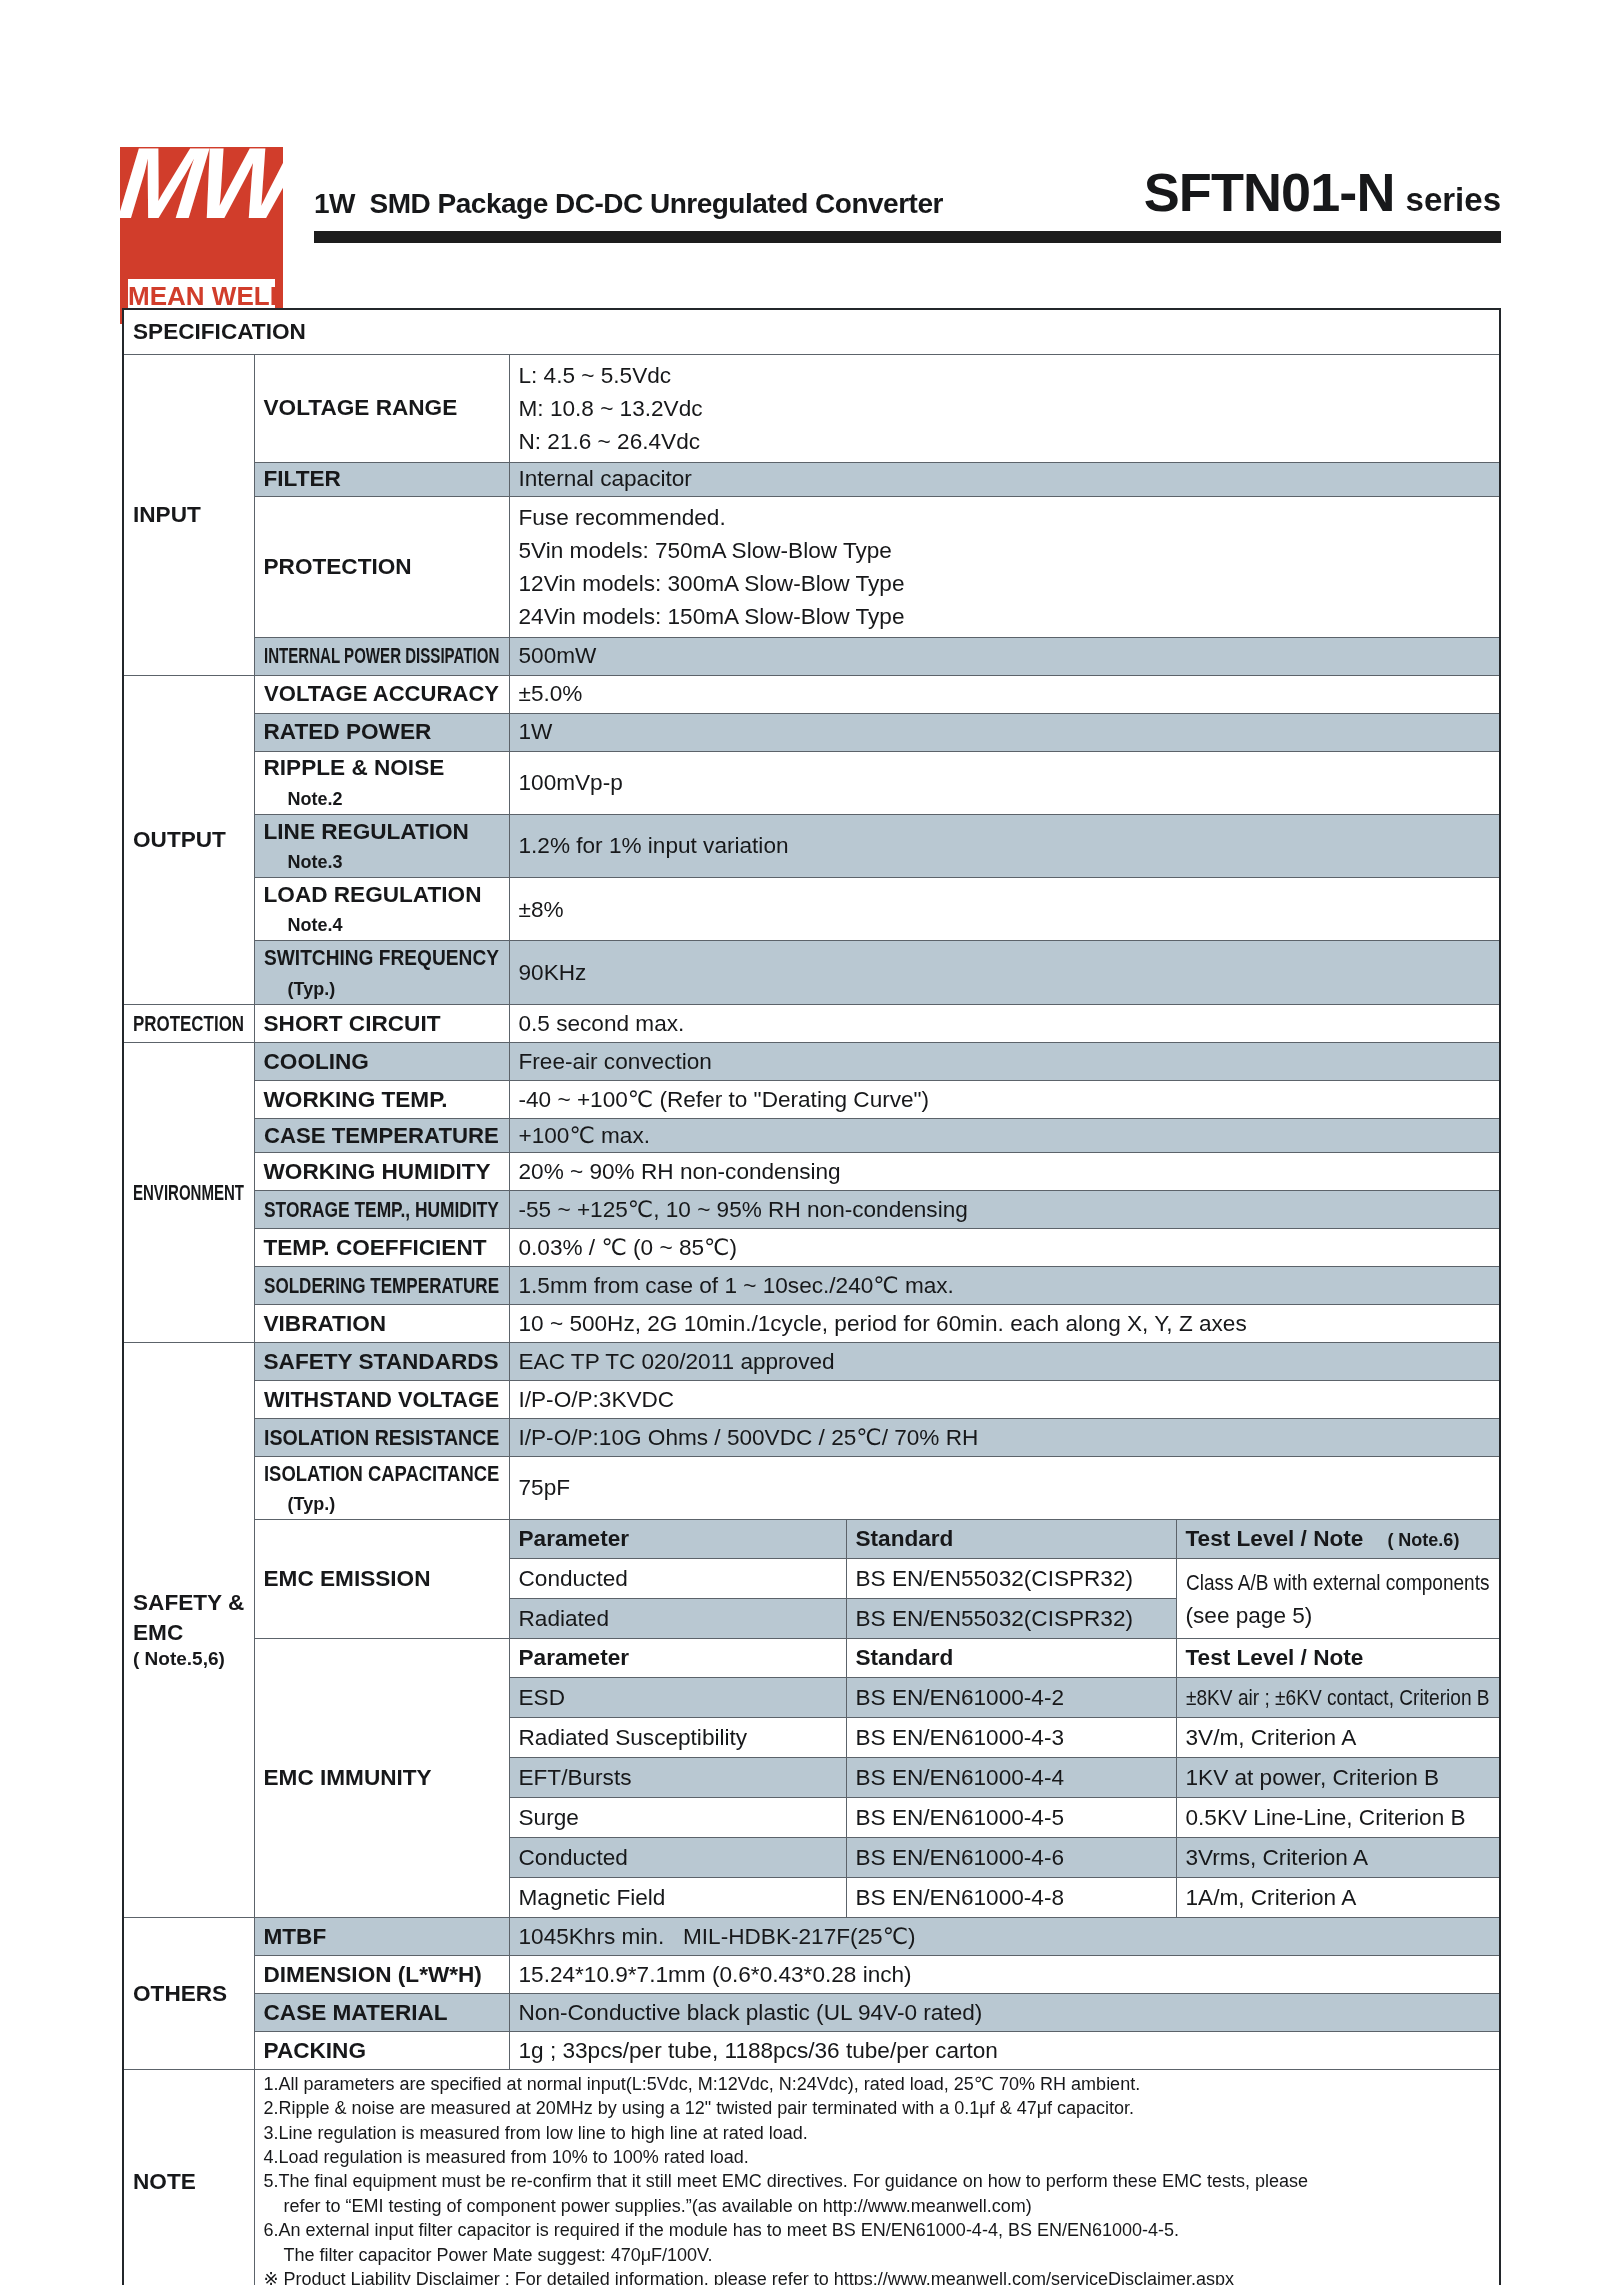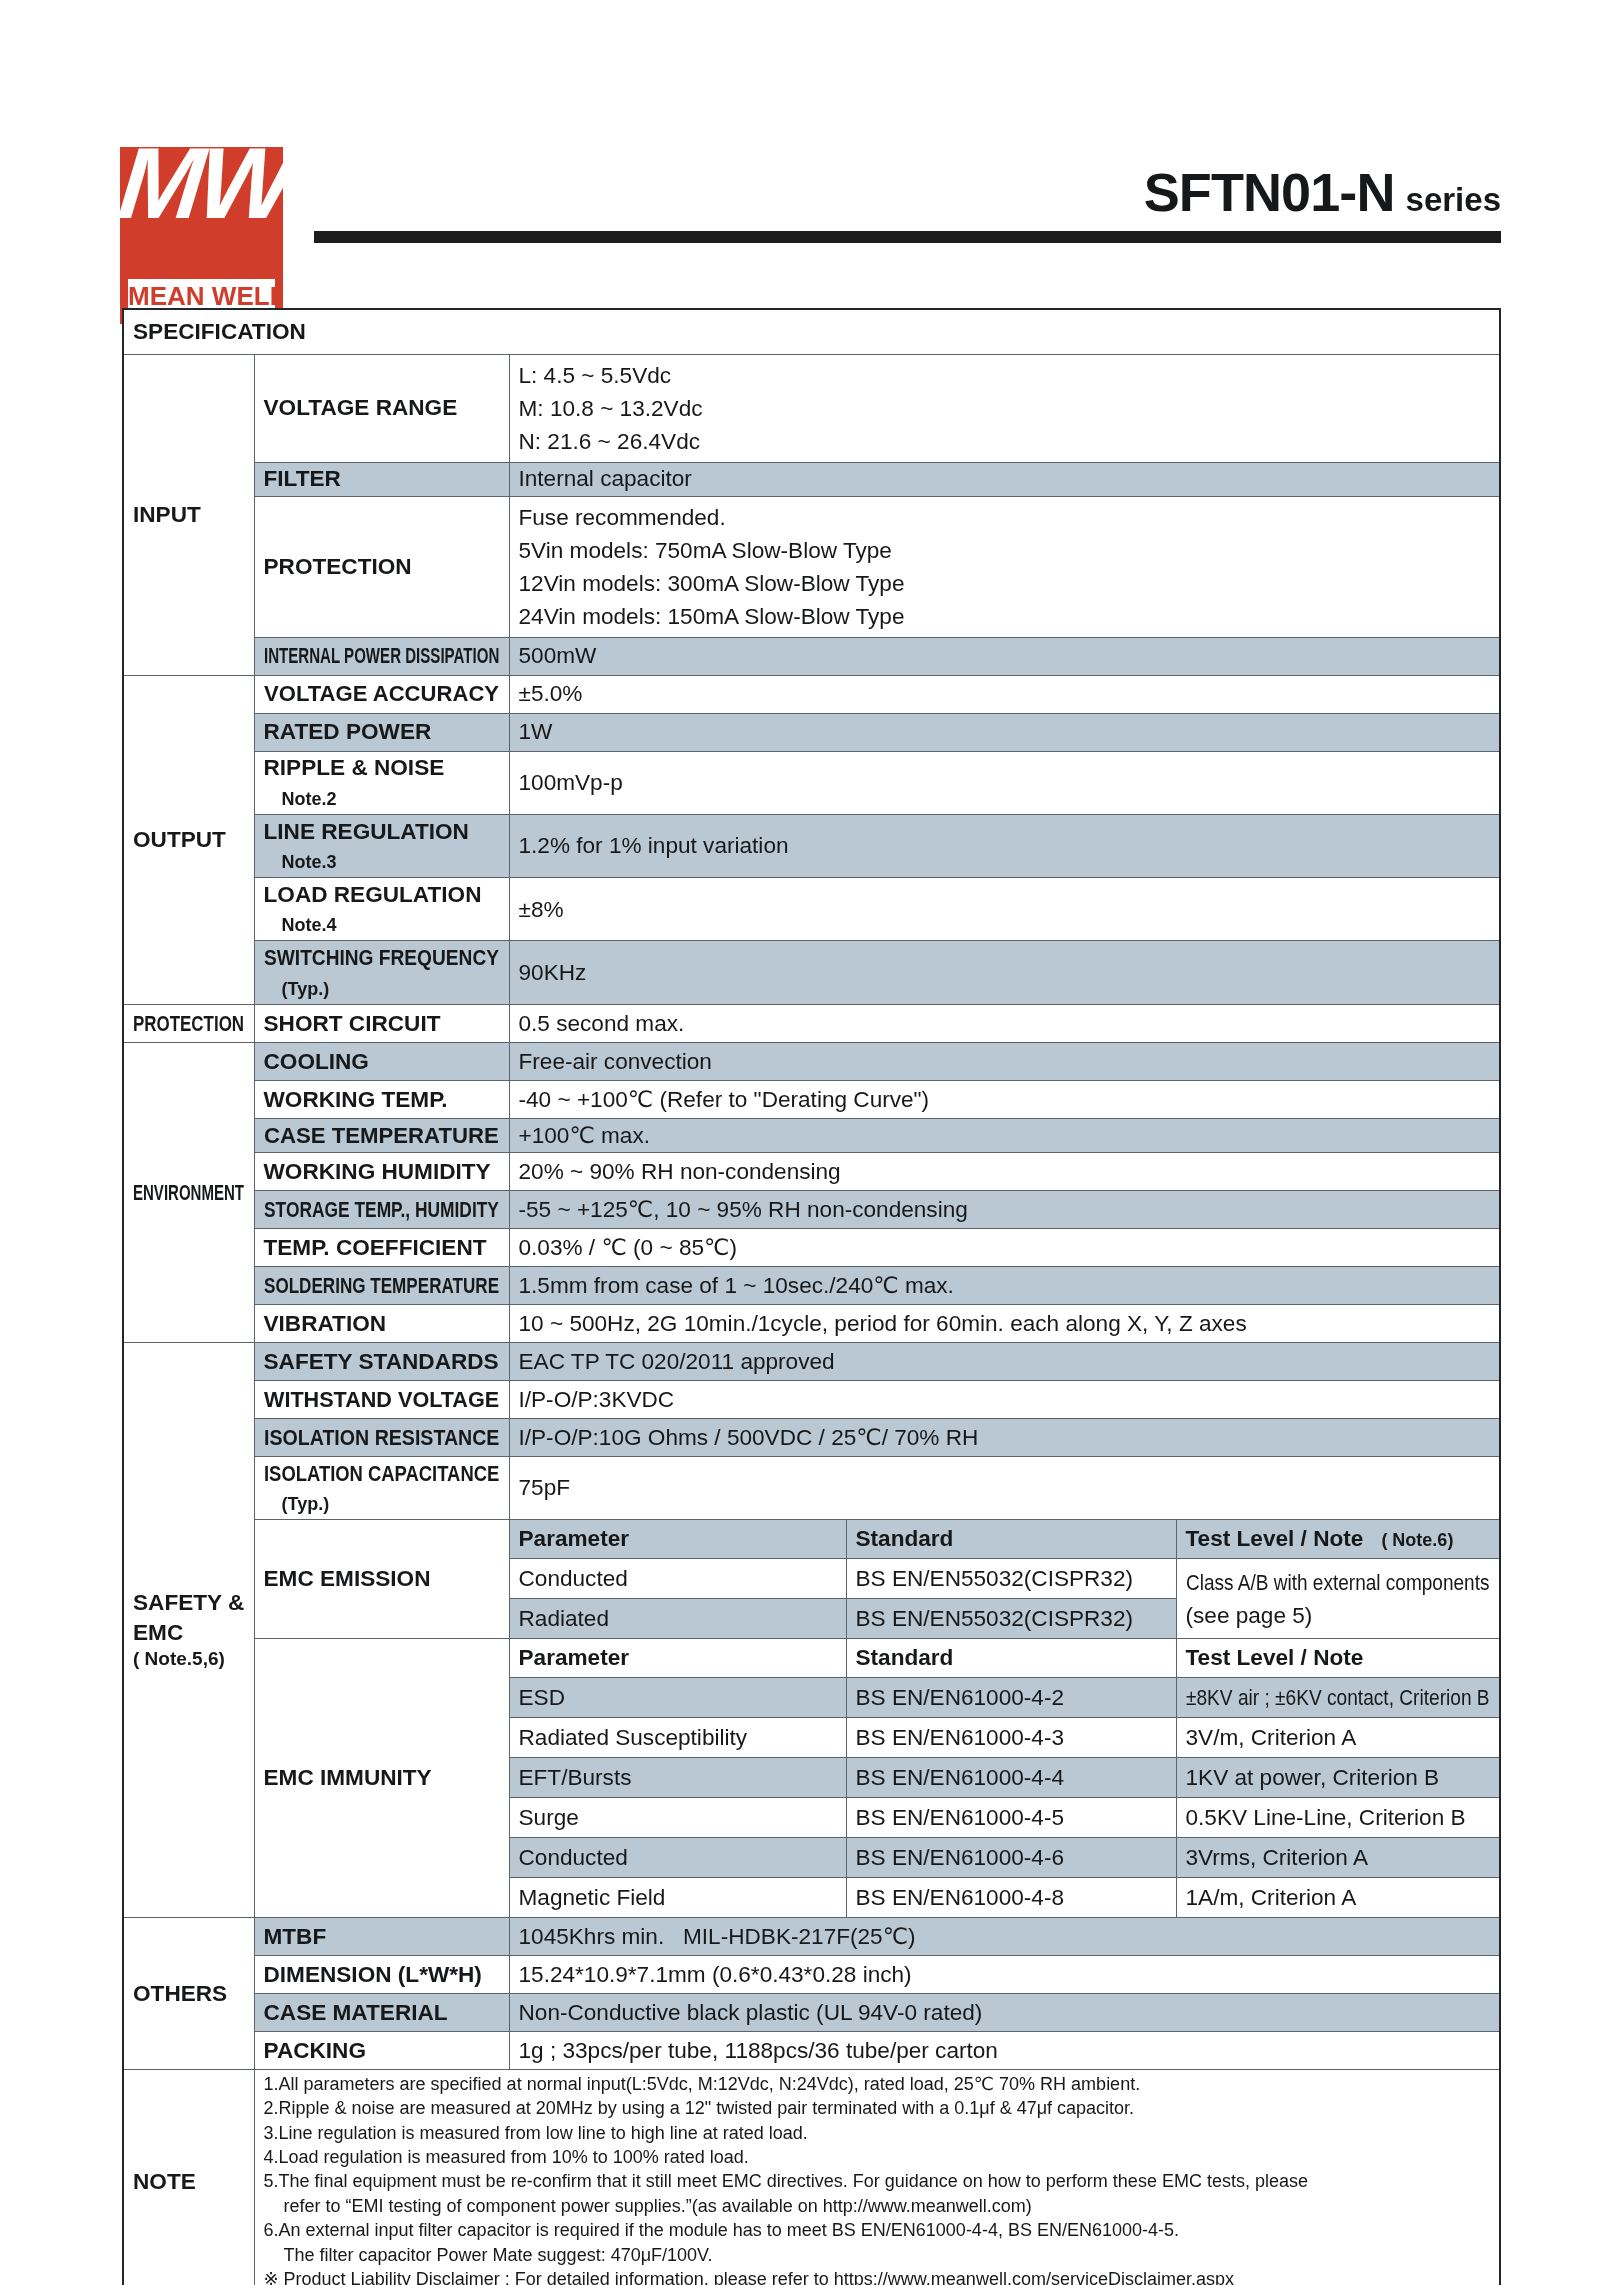--- a/index.html
+++ b/index.html
@@ -33,36 +33,37 @@
                 overflow:hidden;background:#fff;font-size:22.6px;line-height:1.3;}
   tr.blue td{background:var(--blue);}
   td.span-white{background:#fff !important;}
   td.spec-head{background:var(--blue);font-size:27px;font-weight:bold;height:40px;
                border-bottom:1.8px solid #2d3237;}
   td.cat{font-weight:bold;padding-left:7.2px;}
   td.cat .small{font-size:19px;}
   td.lbl{font-weight:bold;}
   td.notecell{vertical-align:top;padding:11px 12.7px;}
   td.cat-top{vertical-align:top;padding-top:12.7px;}
-  .sfx{font-size:18px;font-weight:bold;margin-left:18px;}
+  .sfx{font-size:18px;font-weight:bold;margin-left:24px;}
   .emc-h{font-weight:bold;}
   .vline{line-height:33px;white-space:nowrap;}
   .nline{line-height:24.4px;white-space:nowrap;font-size:18px;}
   .nline.indent{padding-left:20px;}
   .fit{display:inline-block;white-space:nowrap;transform-origin:left center;}
 </style>
 </head>
 <body>
 
 <div class="page">
 
   <div class="logo">
     <div class="mw">MW</div>
     <div class="band">MEAN WELL</div>
   </div>
+  <div class="prodline">1W&nbsp; SMD Package DC-DC Unregulated Converter</div>
   <div class="model-wrap">
     <span class="model">SFTN01-N</span>
     <span class="model-sfx">series</span>
   </div>
   <div class="hrule"></div>
 
   <div class="specmount">
     <table class="spec">
       <colgroup>
         <col style="width:131px">

